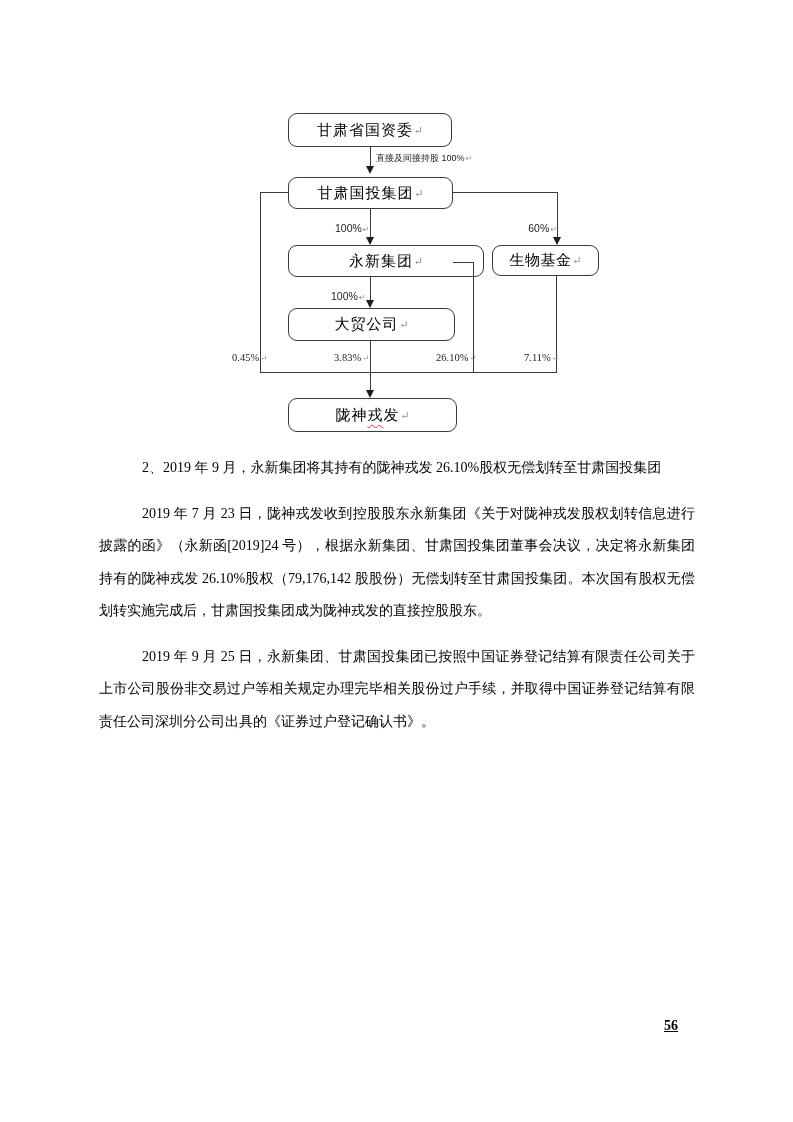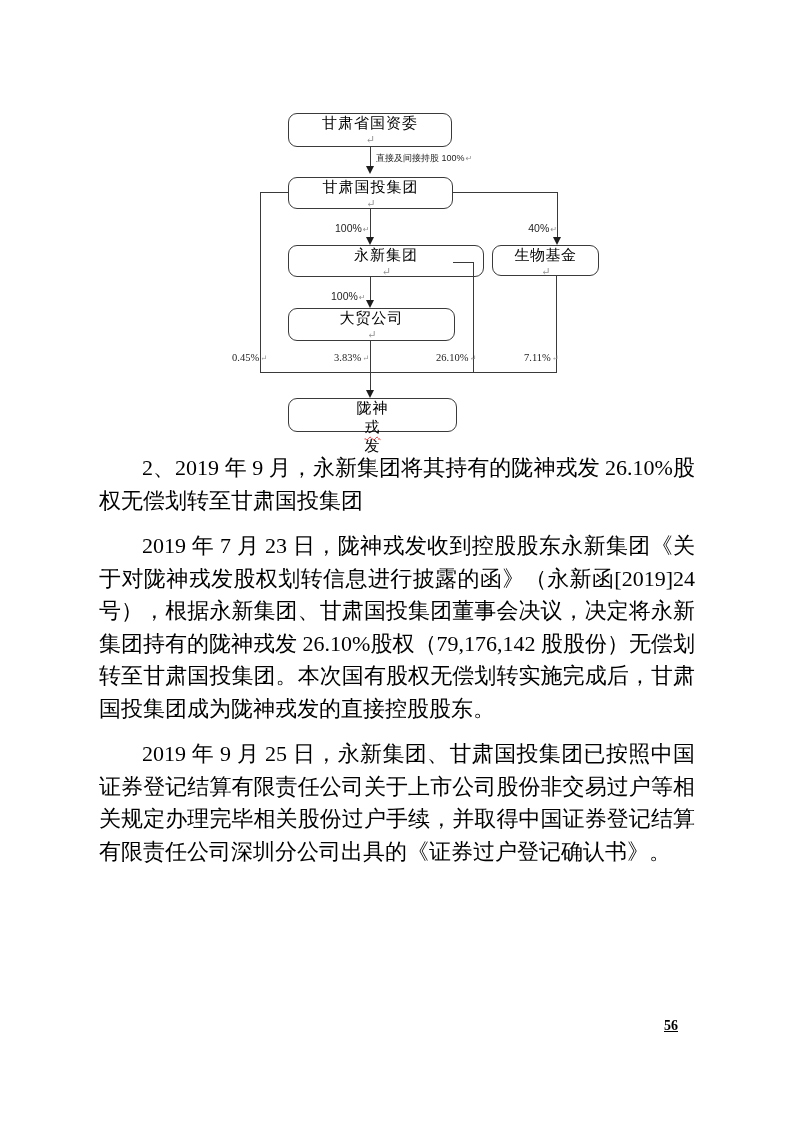--- a/index.html
+++ b/index.html
@@ -8,22 +8,22 @@
     font-family:"Liberation Serif","DejaVu Serif",serif;
     color:#000;
   }
   .page{position:relative;width:793px;height:1122px;overflow:hidden;background:#fff;}
 
   
   .diagram{position:absolute;left:0;top:0;width:793px;height:450px;}
   .dbox{
     position:absolute;box-sizing:border-box;
     border:1px solid #3a3a3a;border-radius:9px;background:#fff;
-    display:flex;align-items:center;
-    font-size:15px;letter-spacing:1px;white-space:nowrap;flex-direction:column;
+    display:flex;align-items:center;justify-content:center;
+    font-size:15px;letter-spacing:1px;white-space:nowrap;
   }
   .mark{color:#8f8f8f;font-size:11px;letter-spacing:0;margin-left:1px;}
   .hline,.vline{position:absolute;background:#3a3a3a;}
   .hline{height:1px;}
   .vline{width:1px;}
   .arrow-down{
     position:absolute;width:0;height:0;
     border-left:4px solid transparent;border-right:4px solid transparent;
     border-top:8px solid #1d1d1d;
   }
@@ -37,21 +37,21 @@
   .plabel .mark,.elabel .mark{font-size:8px;}
   .r{text-align:right;}
   .misspell{
     text-decoration:underline wavy #e03030 1px;
     text-underline-offset:4px;
   }
 
   
   .textblock{
     position:absolute;left:99px;top:452px;width:596px;
-    font-size:22px;line-height:32.5px;text-align:justify;
+    font-size:14px;line-height:32.5px;text-align:justify;
   }
   .textblock p{margin:0 0 13px 0;text-indent:43px;}
 
   .pagenum{
     position:absolute;left:656px;top:1018px;width:30px;
     font-size:14px;font-weight:bold;text-align:center;text-decoration:underline;
   }
 </style>
 </head>
 <body>
@@ -98,21 +98,21 @@
       <span>直接及间接持股 100%</span><span class="mark">↵</span>
     </div>
 
     <div class="hline" style="left:260px;top:192px;width:28px"></div>
     <div class="vline" style="left:260px;top:192px;height:180px"></div>
 
     <div class="hline" style="left:453px;top:192px;width:104px"></div>
     <div class="vline" style="left:557px;top:192px;height:46px"></div>
     <div class="arrow-down" style="left:553px;top:237px"></div>
     <div class="elabel r" style="left:527px;top:222px;width:30px;font-size:10.5px">
-      <span>40%</span><span class="mark">↵</span>
+      <span>60%</span><span class="mark">↵</span>
     </div>
 
     <div class="vline" style="left:370px;top:209px;height:29px"></div>
     <div class="arrow-down" style="left:366px;top:237px"></div>
     <div class="elabel r" style="left:335px;top:222px;width:32px;font-size:10.5px">
       <span>100%</span><span class="mark">↵</span>
     </div>
 
     <div class="hline" style="left:453px;top:262px;width:20px"></div>
     <div class="vline" style="left:473px;top:262px;height:110px"></div>

